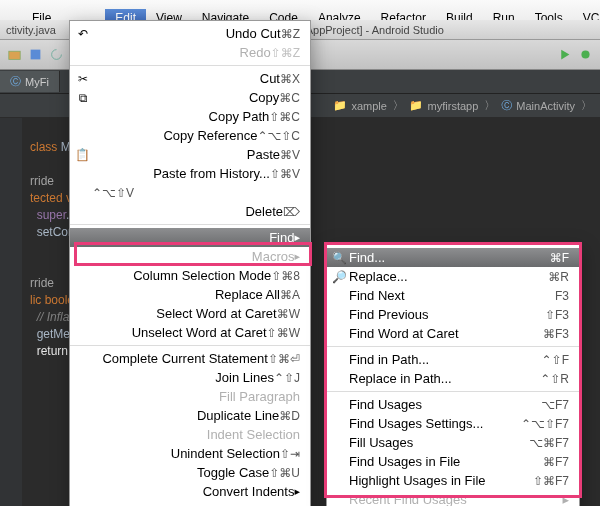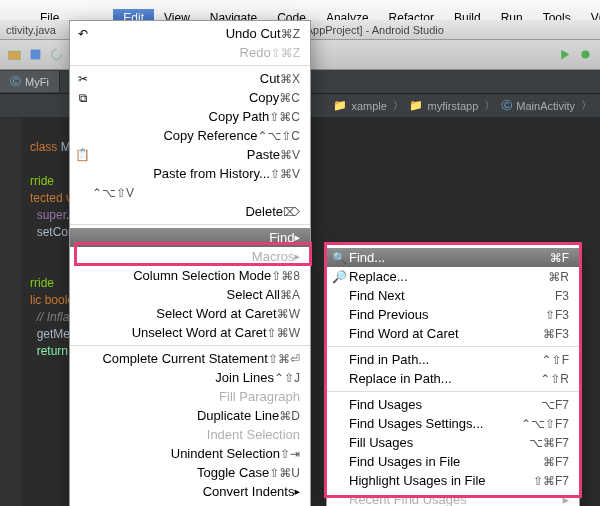--- a/index.html
+++ b/index.html
@@ -1,38 +1,38 @@
 <!DOCTYPE html>
 <html><head>
 <meta charset="utf-8">
 <style>
 * { margin:0; padding:0; box-sizing:border-box; font-family:"Lucida Grande","Helvetica Neue",Arial,sans-serif; }
 body { width:600px; height:506px; background:#fff; overflow:hidden; position:relative; font-size:12px; }
-.menubar { display:flex; background:linear-gradient(#fafafa,#e5e5e5); height:36px; align-items:center; padding:0 14px; gap:0; border-bottom:1px solid #bbb; }
+.menubar { display:flex; background:linear-gradient(#fafafa,#e5e5e5); height:36px; align-items:center; padding:0 6px; gap:0; border-bottom:1px solid #bbb; }
 .menubar .apple { font-size:14px; padding:0 8px; }
 .menubar .mitem { padding:2px 10px; cursor:default; }
 .menubar .mitem.active { background:linear-gradient(#5a8bd6,#3763b8); color:#fff; border-radius:0;margin-left:44px; }
 .window { position:absolute; top:20px; left:0; right:0; bottom:0; background:#3c3f41; }
 .titlearea { height:20px; background:linear-gradient(#e6e6e6,#cfcfcf); display:flex; align-items:center; padding:0 6px; color:#444; font-size:11px; border-bottom:1px solid #999; }
 .titlearea .path { flex:1; text-align:center; }
 .toolbar { height:30px; background:linear-gradient(#d8d8d8,#c2c2c2); border-bottom:1px solid #888; display:flex; align-items:center; padding:0 8px; gap:8px; }
 .toolbar svg { display:block; }
 .tabbar { height:24px; background:#3c3f41; display:flex; align-items:center; border-bottom:1px solid #222; }
 .tabbar .tab { background:#515658; color:#ccc; padding:3px 10px; font-size:11px; display:flex; align-items:center; gap:4px; border-right:1px solid #2b2b2b; }
 .breadcrumbs { height:24px; background:#3c3f41; border-bottom:1px solid #2b2b2b; display:flex; align-items:center; justify-content:flex-end; gap:6px; padding:0 8px; color:#aaa; font-size:11px; }
 .crumb { display:flex; align-items:center; gap:4px; }
 .editor { position:absolute; top:98px; left:0; right:0; bottom:0; background:#2b2b2b; display:flex; font-family:Menlo,Monaco,monospace; font-size:12px; }
 .gutter { width:22px; background:#313335; }
 .code { padding:4px 8px; color:#a9b7c6; line-height:17px; white-space:pre; }
 .kw { color:#cc7832; }
 .cl { color:#a9b7c6; }
-.an { color:#84cc16; }
+.an { color:#a3a3a3; }
 .sup { color:#9876aa; }
 .cm { color:#808080; font-style:italic; }
-.ret { color:#86efac; }
+.ret { color:#e5e5e5; }
 .dropdown { position:absolute; top:20px; left:69px; width:242px; background:#fff; border:1px solid #999; box-shadow:2px 6px 18px rgba(0,0,0,.35); z-index:10; padding:3px 0; }
 .dropdown .ditem { display:flex; align-items:center; height:19px; padding:0 10px 0 4px; font-size:13px; cursor:default; }
 .dropdown .ditem.disabled { color:#b0b0b0; }
 .dropdown .ditem .licon { width:18px; text-align:center; font-size:12px; }
 .dropdown .ditem .label { flex:1;text-align:right; }
 .dropdown .ditem .sc { color:#555; font-size:12px; }
 .dropdown .ditem.disabled .sc { color:#c0c0c0; }
 .dropdown .ditem.hl { background:linear-gradient(#8d8e90,#6a6b6d); color:#fff; }
 .dropdown .ditem .sub { font-size:11px; }
 .dropdown .sep { height:1px; background:#dcdcdc; margin:3px 0; }
@@ -193,21 +193,21 @@
       <span class="label">Macros</span>
       <span class="sub">▸</span>
     </div>
     <div class="ditem">
       <span class="licon"></span>
       <span class="label">Column Selection Mode</span>
       <span class="sc">⇧⌘8</span>
     </div>
     <div class="ditem">
       <span class="licon"></span>
-      <span class="label">Select All</span>
+      <span class="label">Replace All</span>
       <span class="sc">⌘A</span>
     </div>
     <div class="ditem">
       <span class="licon"></span>
       <span class="label">Select Word at Caret</span>
       <span class="sc">⌘W</span>
     </div>
     <div class="ditem">
       <span class="licon"></span>
       <span class="label">Unselect Word at Caret</span>

